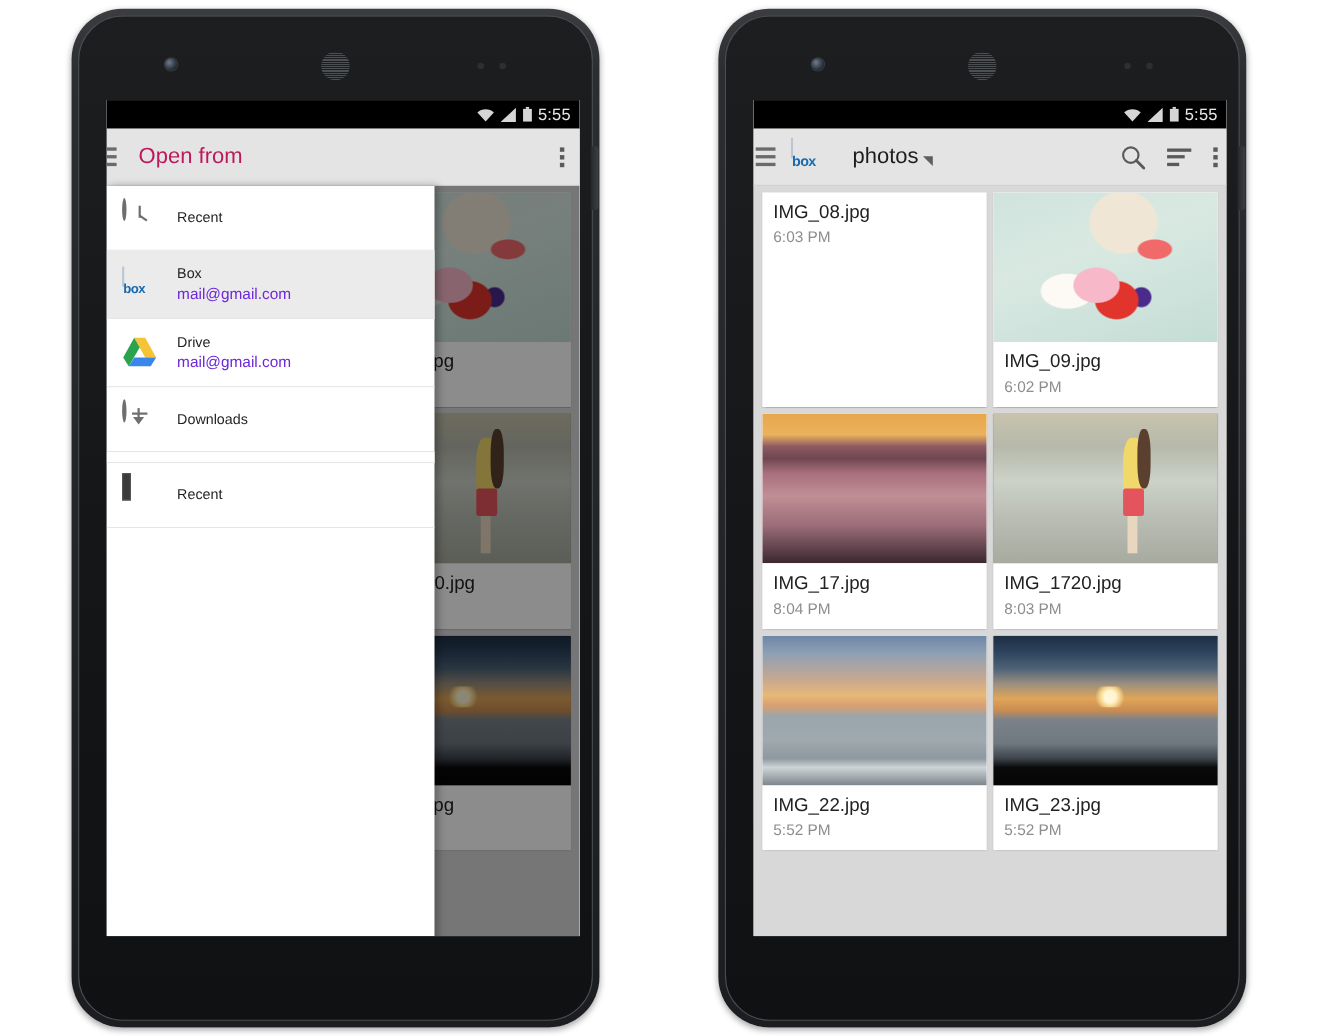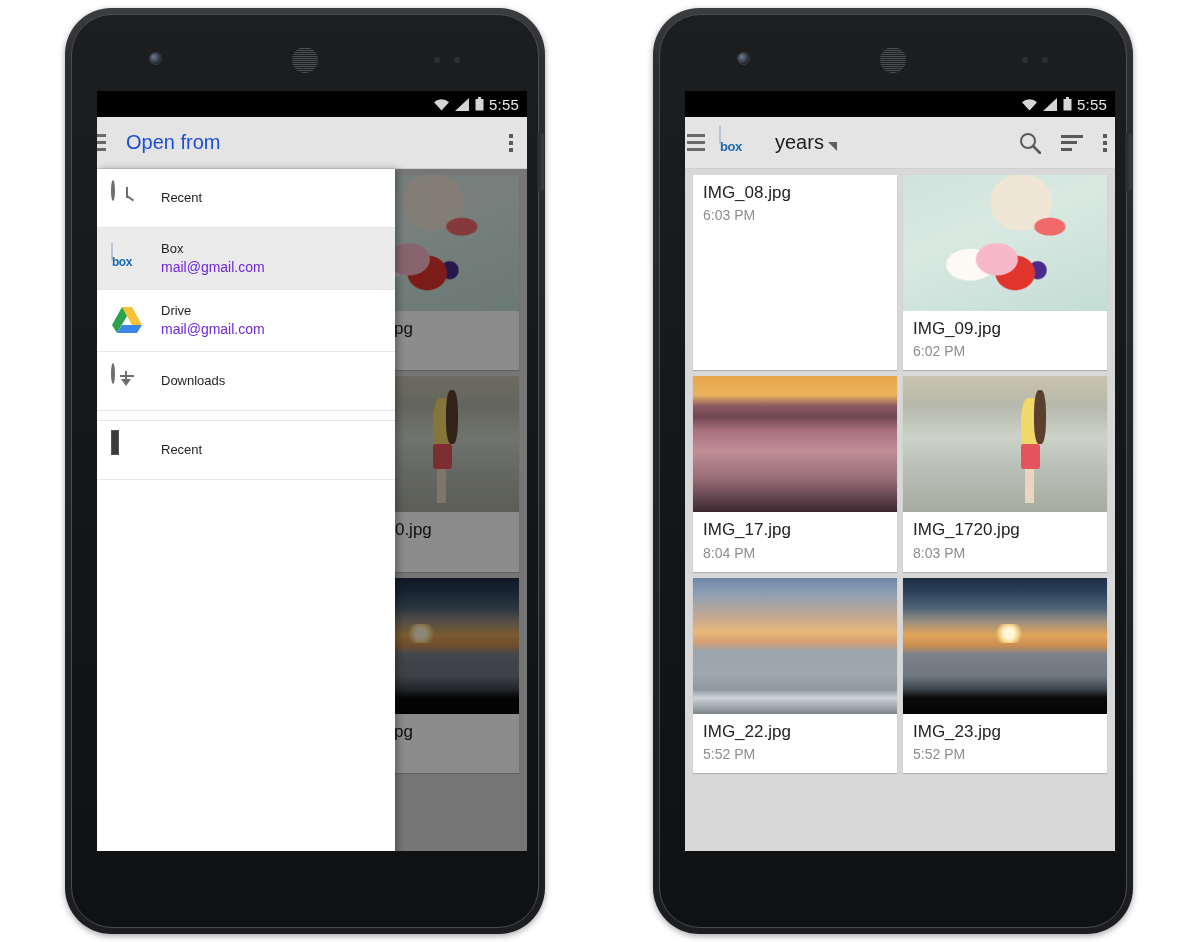--- a/index.html
+++ b/index.html
@@ -91,21 +91,21 @@
 
   
   .actionbar {
     height: 52px;
     background: #e4e4e4;
     border-bottom: 1px solid #cfcfcf;
     display: flex; align-items: center;
     position: relative;
   }
   .ab-title {
-    font-size: 20px; color: #1d4ed8; font-weight: 400;
+    font-size: 20px; color: #be185d; font-weight: 400;
   }
   .ab-overflow {
     position: absolute; right: 14px; top: 50%; transform: translateY(-50%);
     display: flex; flex-direction: column; gap: 3px;
   }
   .ab-overflow i { display: block; width: 4px; height: 4px; background: #5a5a5a; }
 
   .hamburger {
     display: flex; flex-direction: column; gap: 4px;
     width: 18px;
@@ -526,21 +526,21 @@
       <div class="actionbar r-actionbar">
         <span class="hamburger" style="margin-left:-6px;">
           <i></i>
             <i></i>
             <i></i>
         </span>
         <span class="ab-boxlogo">
           <span class="ic-box" style="width:34px;height:34px;"><span class="top"></span><span class="word" style="top:13px;font-size:13px;">box</span></span>
         </span>
         <span class="ab-folder">
-          <span class="nm">years</span>
+          <span class="nm">photos</span>
           <span class="tri-down"></span>
         </span>
         <span class="ab-actions">
           <span class="ic-search">
             <svg viewBox="0 0 22 22" width="22" height="22">
               <circle cx="9" cy="9" r="7" fill="none" stroke="#5a5a5a" stroke-width="2"></circle>
               <path d="M14 14 L21 21" stroke="#5a5a5a" stroke-width="2.6" stroke-linecap="round"></path>
             </svg>
           </span>
           <span class="ic-sort">

